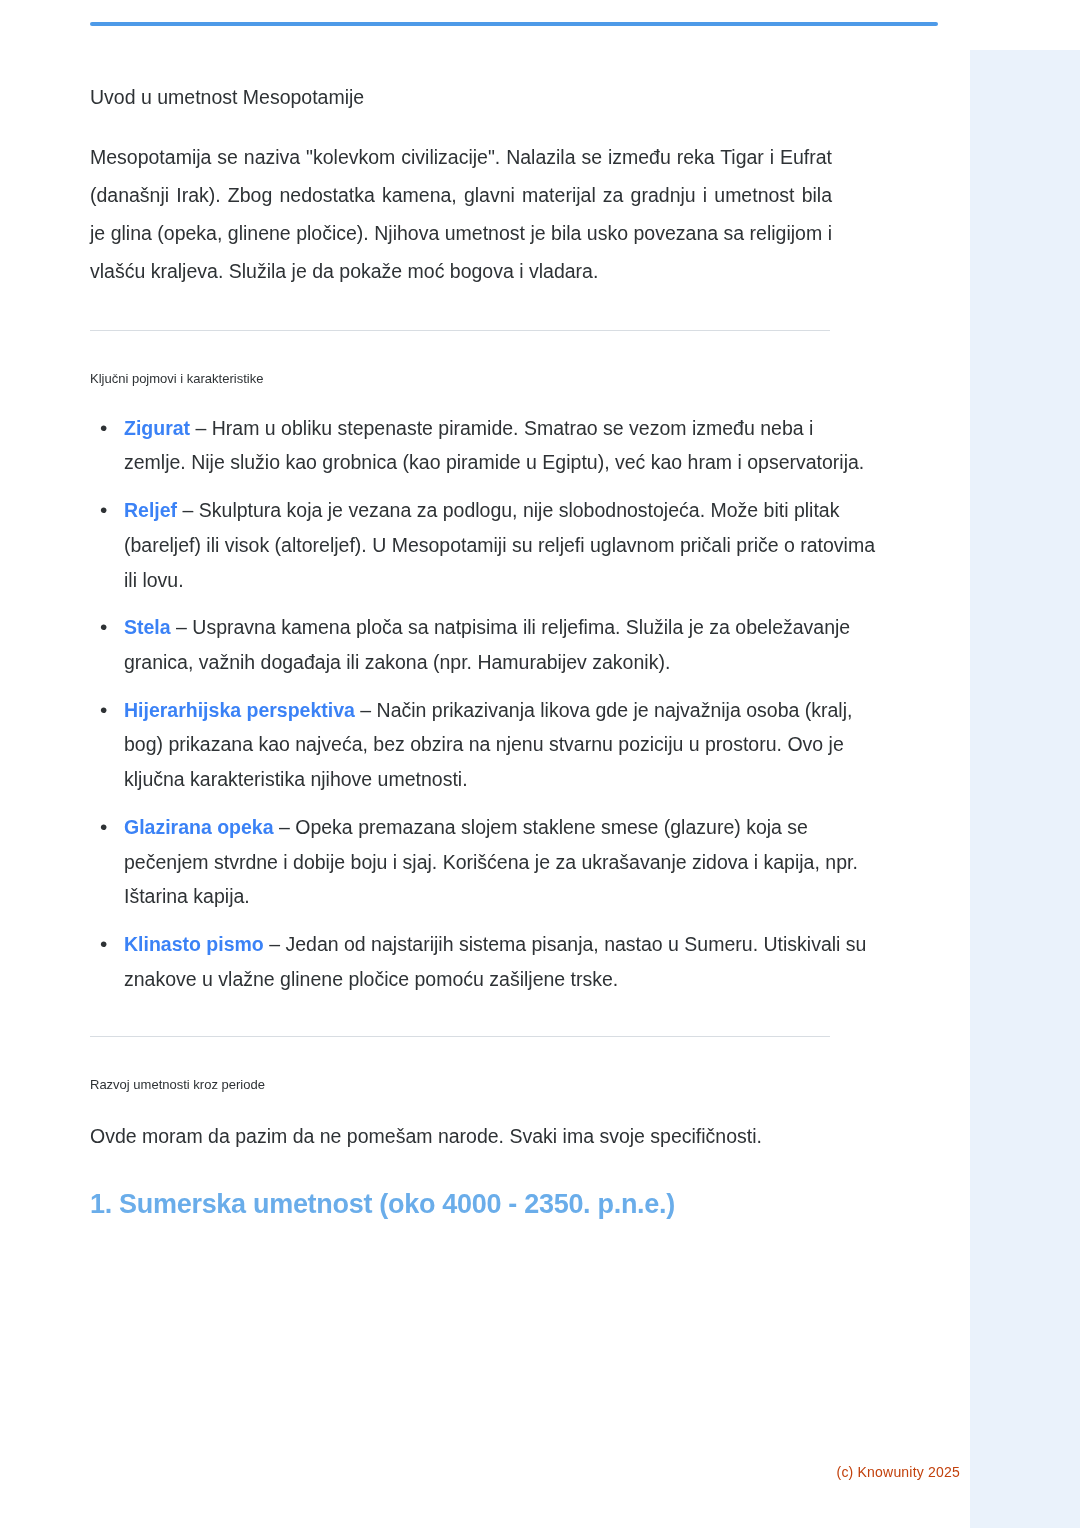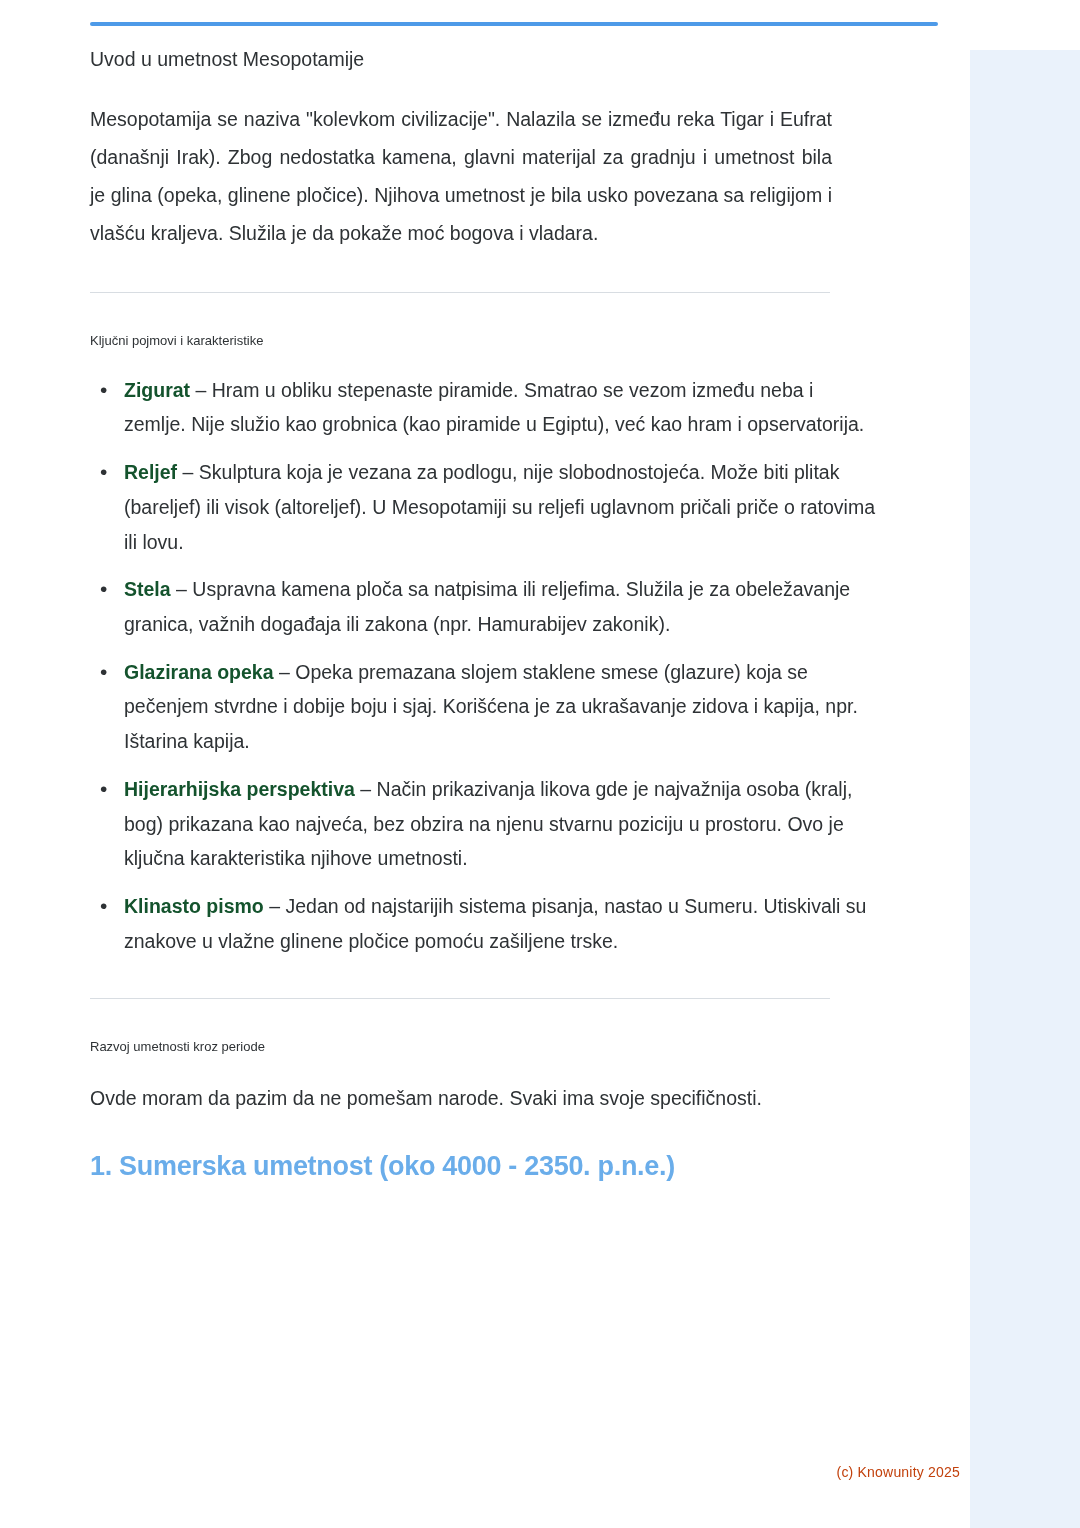--- a/index.html
+++ b/index.html
@@ -52,21 +52,21 @@
     margin-top: 22px;
     width: 848px;
     height: 4px;
     background: #4d9ae8;
     border-radius: 2px;
   }
   .lead {
     font-size: 19.5px;
     line-height: 1.55;
     color: #2e3235;
-    margin-top: 18px;
+    margin-top: 56px;
   }
   p.body-par {
     font-size: 19.5px;
     line-height: 1.95;
     color: #2e3235;
     text-align: justify;
     width: 742px;
     margin: 26px 0 0 0;
   }
   .divider {
@@ -98,21 +98,21 @@
   ul.key-list li::before {
     content: "•";
     position: absolute;
     left: 10px;
     top: -2px;
     font-size: 21px;
     color: #2e3235;
   }
   ul.key-list li .term {
     font-weight: bold;
-    color: #14532d;
+    color: #3b82f6;
   }
   h2.period-title {
     font-size: 27px;
     font-weight: bold;
     color: #6aadea;
     letter-spacing: -0.3px;
     margin: 34px 0 16px 0;
   }
   .footer-credit {
     position: absolute;
@@ -149,26 +149,26 @@
       </li>
       <li>
         <span class="term">Reljef</span>
         <span>– Skulptura koja je vezana za podlogu, nije slobodnostojeća. Može biti plitak (bareljef) ili visok (altoreljef). U Mesopotamiji su reljefi uglavnom pričali priče o ratovima ili lovu.</span>
       </li>
       <li>
         <span class="term">Stela</span>
         <span>– Uspravna kamena ploča sa natpisima ili reljefima. Služila je za obeležavanje granica, važnih događaja ili zakona (npr. Hamurabijev zakonik).</span>
       </li>
       <li>
+        <span class="term">Hijerarhijska perspektiva</span>
+        <span>– Način prikazivanja likova gde je najvažnija osoba (kralj, bog) prikazana kao najveća, bez obzira na njenu stvarnu poziciju u prostoru. Ovo je ključna karakteristika njihove umetnosti.</span>
+      </li>
+      <li>
         <span class="term">Glazirana opeka</span>
         <span>– Opeka premazana slojem staklene smese (glazure) koja se pečenjem stvrdne i dobije boju i sjaj. Korišćena je za ukrašavanje zidova i kapija, npr. Ištarina kapija.</span>
-      </li>
-      <li>
-        <span class="term">Hijerarhijska perspektiva</span>
-        <span>– Način prikazivanja likova gde je najvažnija osoba (kralj, bog) prikazana kao najveća, bez obzira na njenu stvarnu poziciju u prostoru. Ovo je ključna karakteristika njihove umetnosti.</span>
       </li>
       <li>
         <span class="term">Klinasto pismo</span>
         <span>– Jedan od najstarijih sistema pisanja, nastao u Sumeru. Utiskivali su znakove u vlažne glinene pločice pomoću zašiljene trske.</span>
       </li>
     </ul>
 
     <div class="divider"></div>
 
     <div class="section-label">Razvoj umetnosti kroz periode</div>

